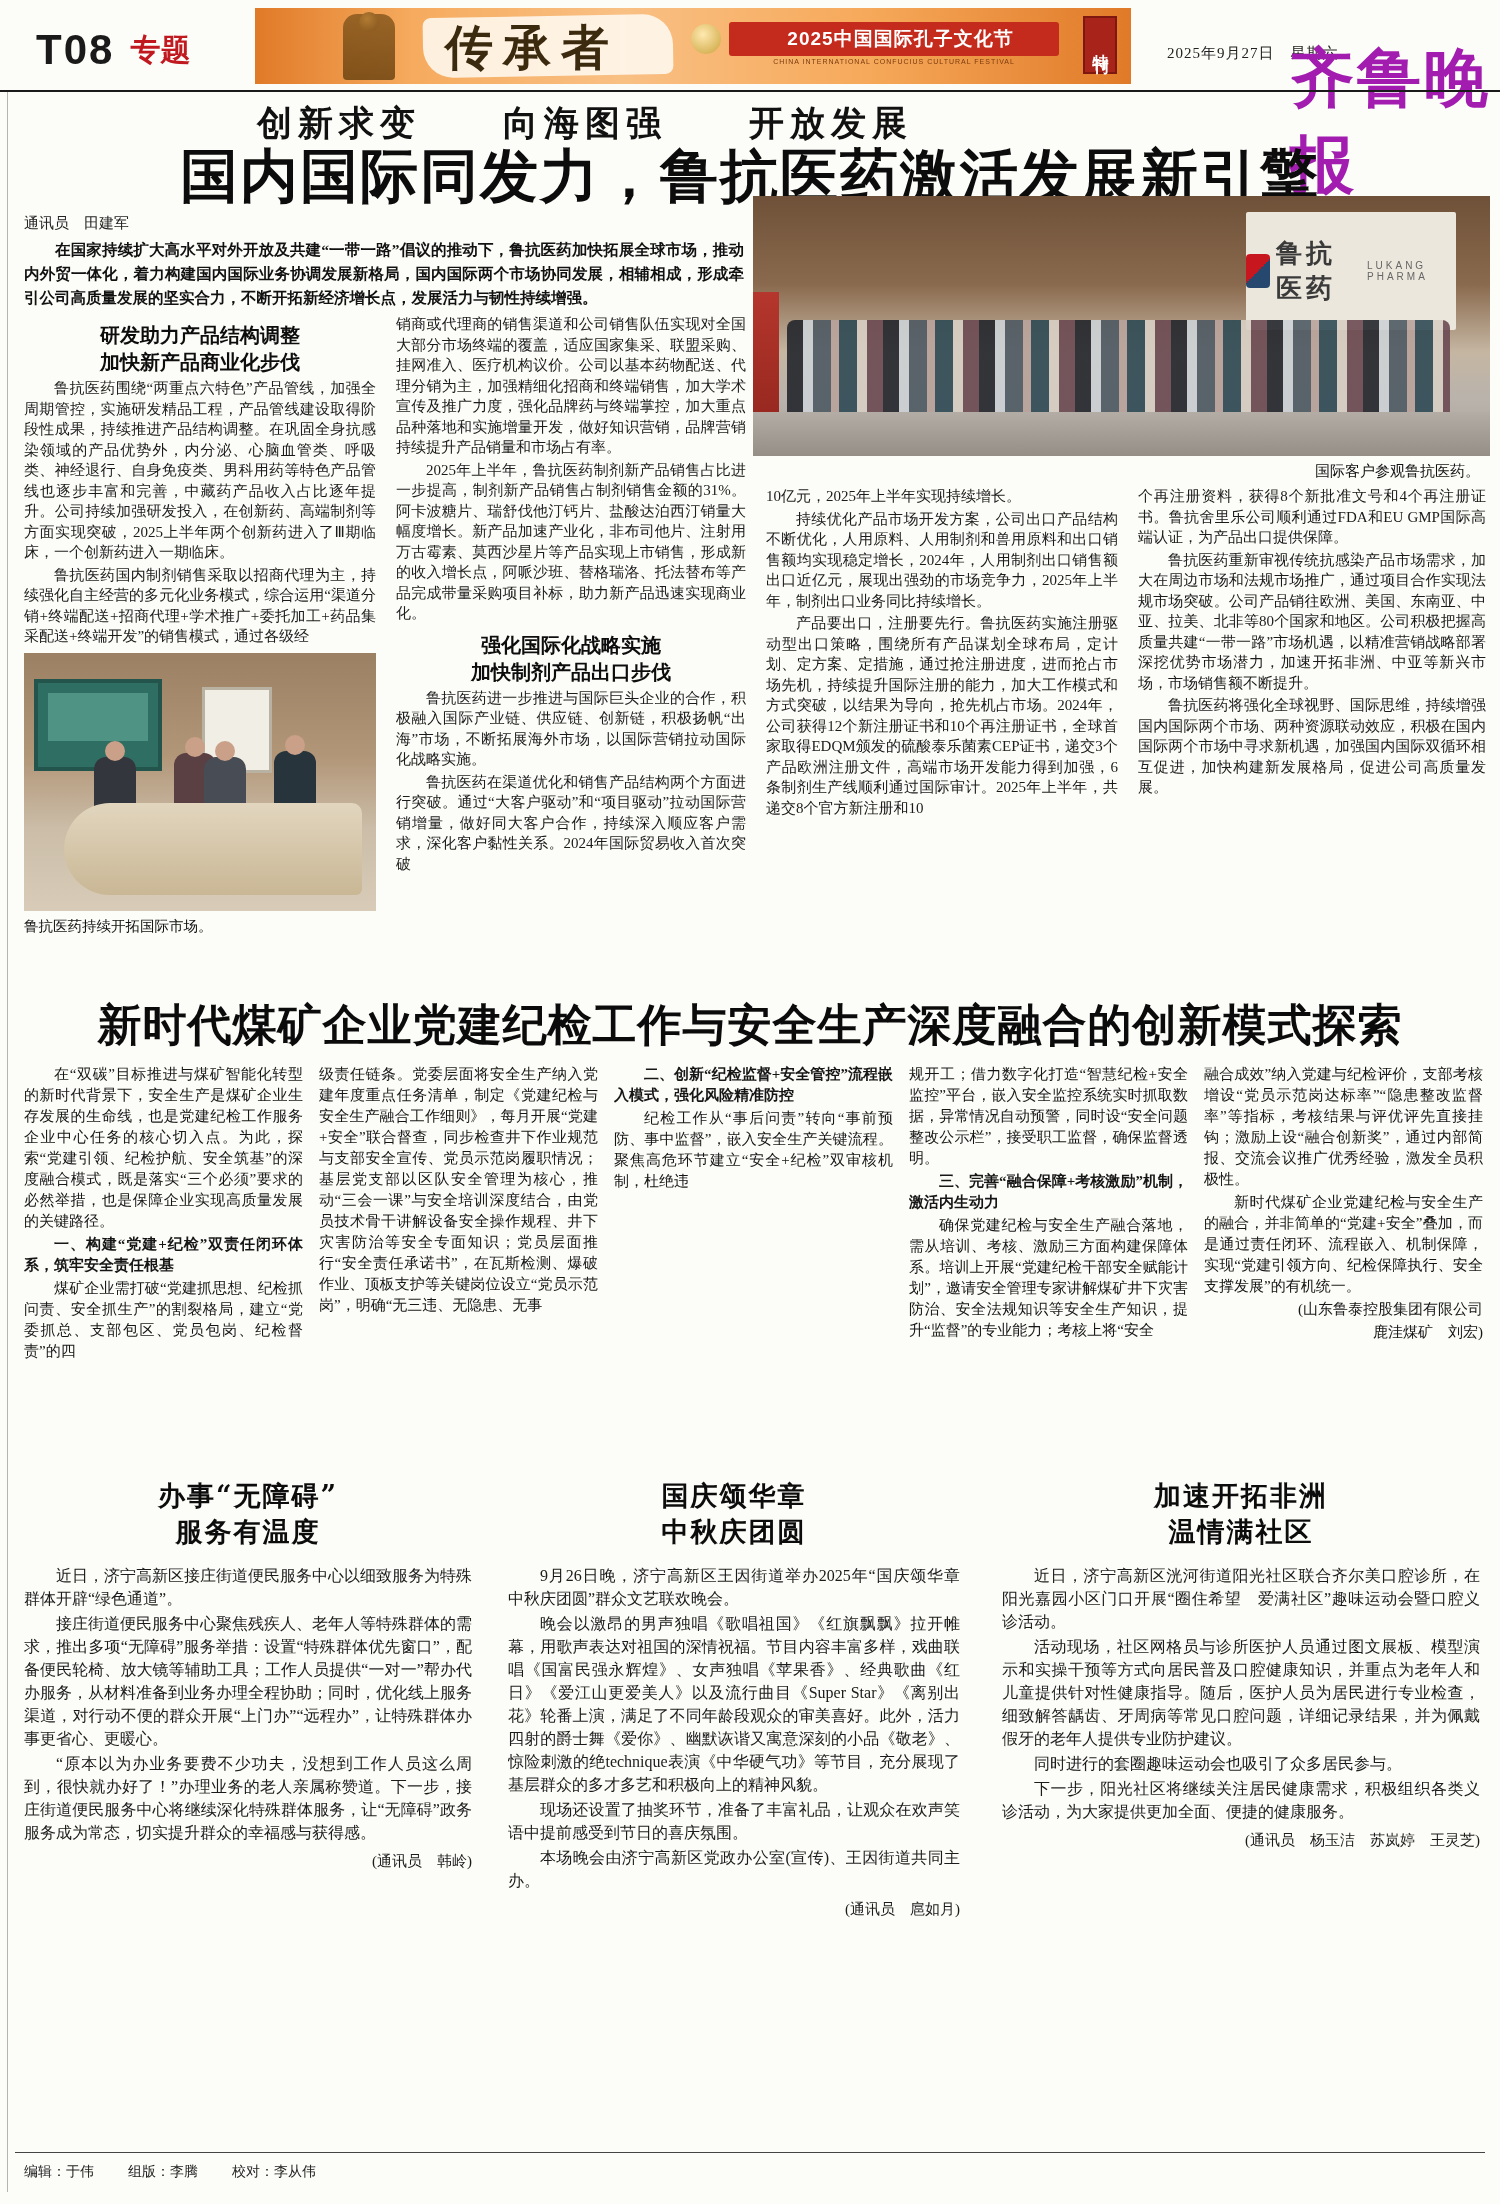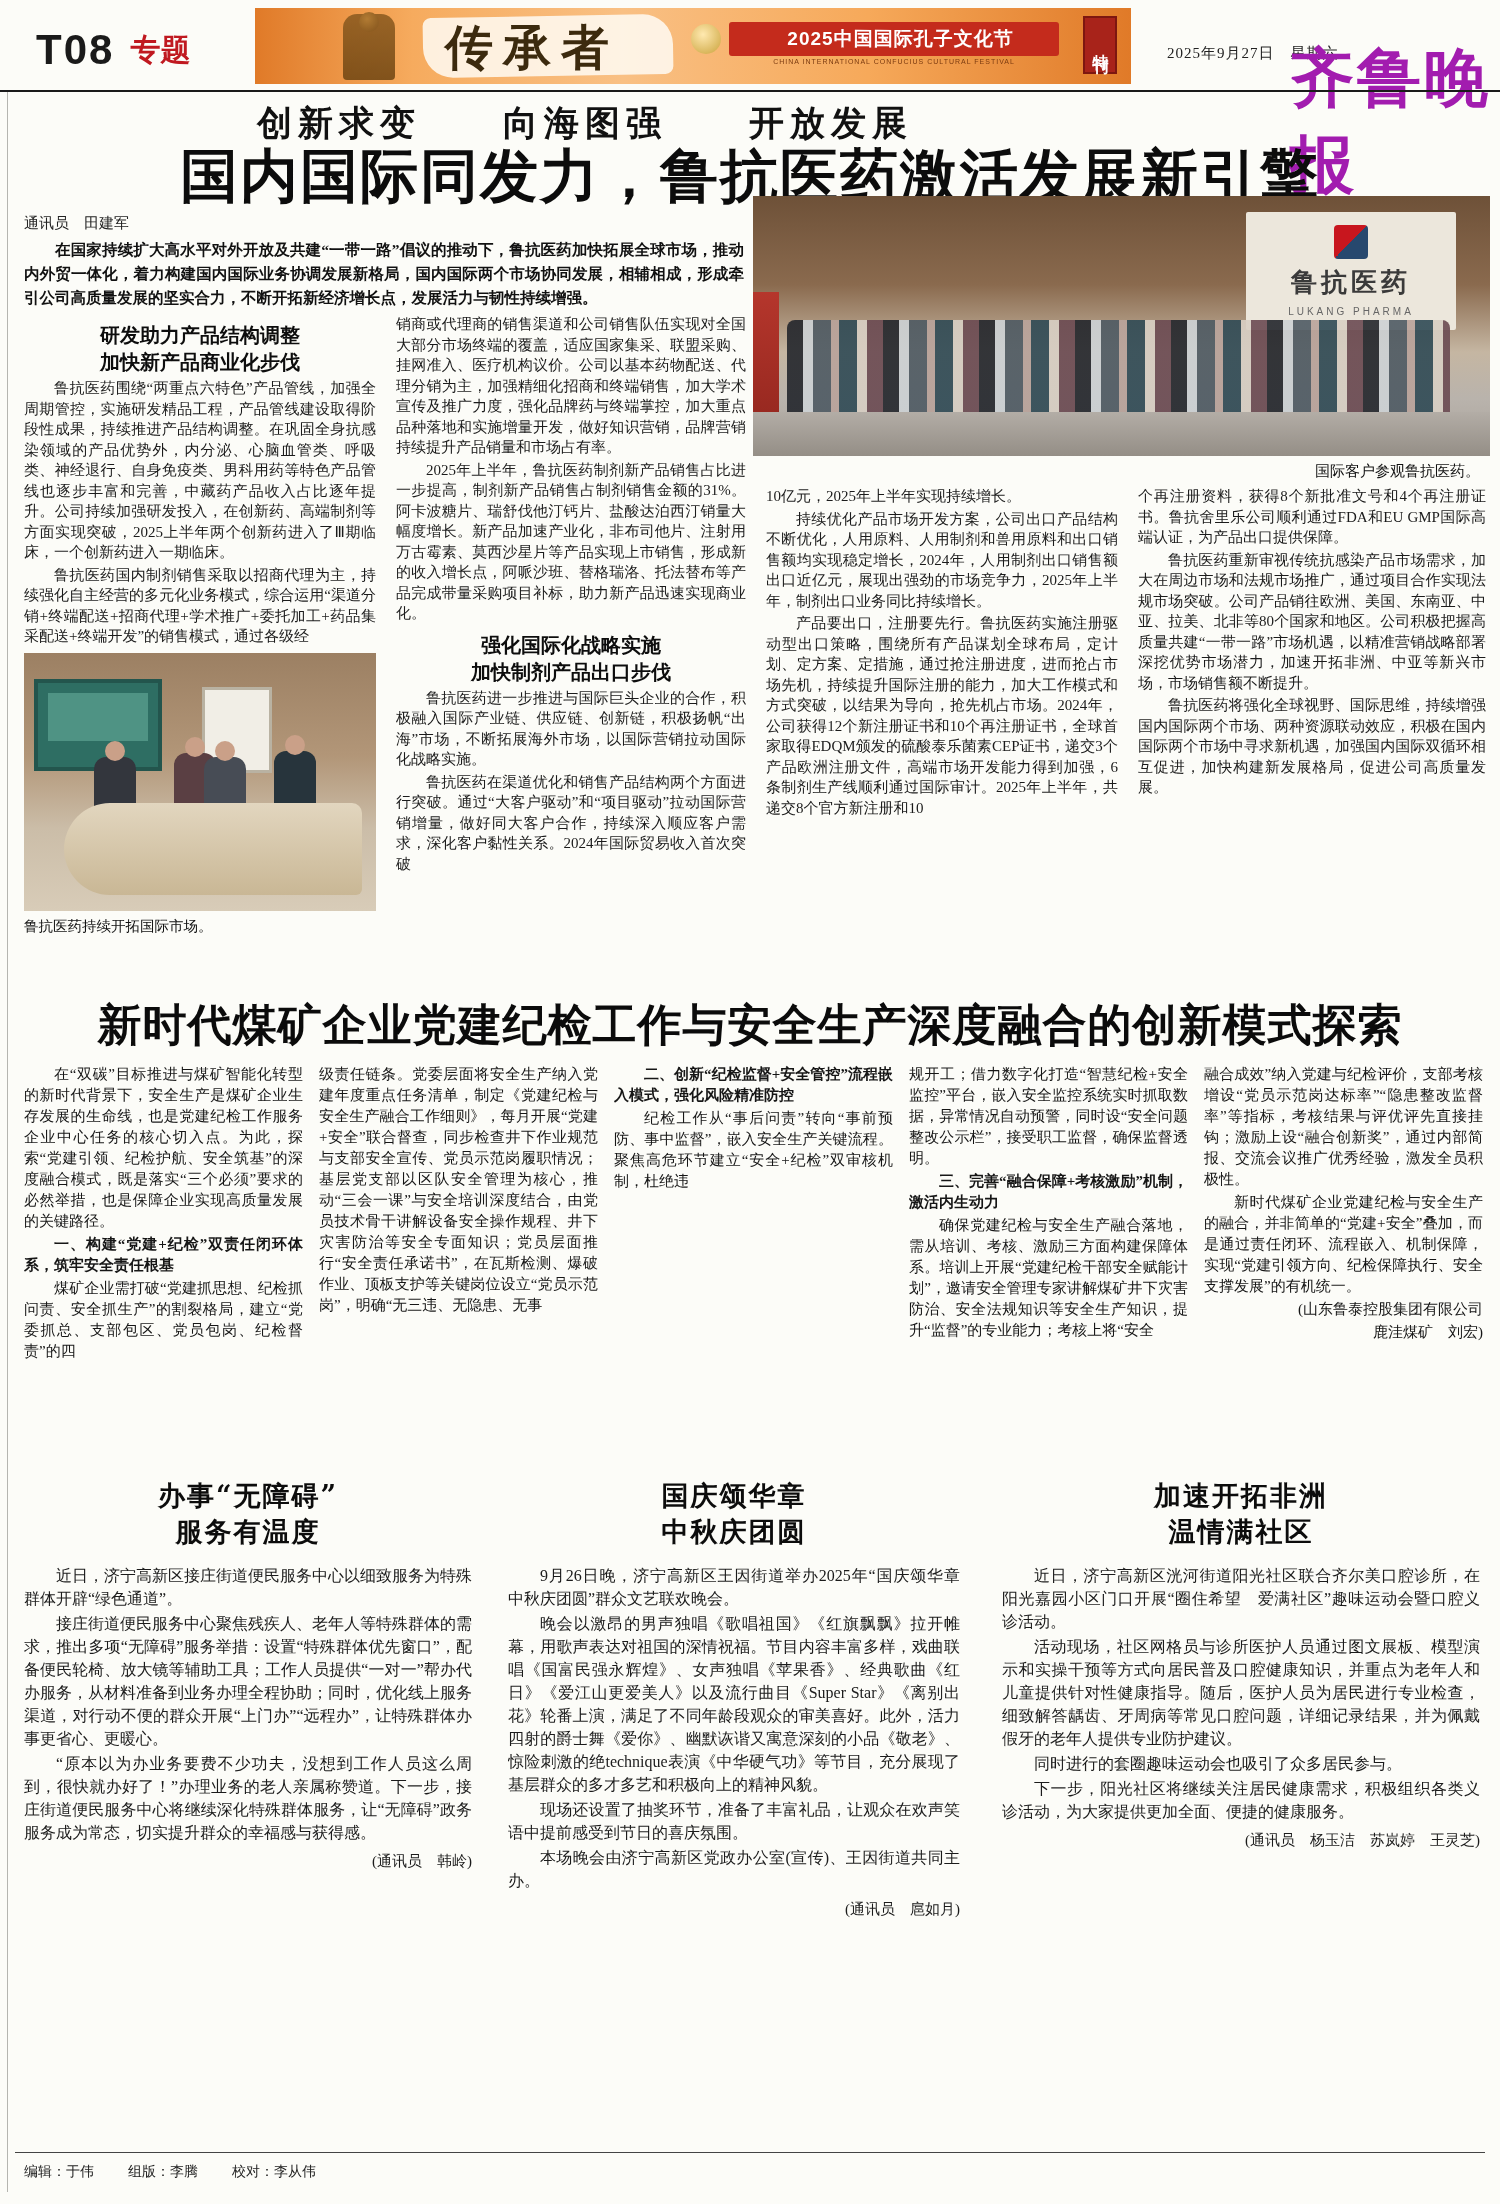--- a/index.html
+++ b/index.html
@@ -53,21 +53,21 @@
   .col1 { left:24px;  top:314px; width:352px; height:652px; }
   .col2 { left:396px; top:314px; width:350px; height:652px; }
   .col3 { left:766px; top:486px; width:352px; height:480px; }
   .col4 { left:1138px;top:486px; width:348px; height:480px; }
 
   
   .photo1 { position:absolute; left:753px; top:196px; width:737px; height:260px;
             background:linear-gradient(#6e5138 0%, #8a6a4e 34%, #c5b6a2 60%, #b9b3ac 78%, #a8a29a 100%); overflow:hidden; }
   .p1-red { position:absolute; left:0; top:96px; width:26px; height:164px; background:linear-gradient(#b5362c,#8e241c); }
   .p1-logo { position:absolute; right:34px; top:16px; width:210px; height:118px; background:#ece7dc; border-radius:2px;
-            display:flex; flex-direction:column; align-items:center; justify-content:center; gap:6px; }
+            display:flex; flex-direction:row; align-items:center; justify-content:center; gap:6px; }
   .p1-mark { width:34px; height:34px; background:linear-gradient(135deg,#c8161e 50%, #27486e 50%); border-radius:4px; }
   .p1-cn { font-size:26px; font-weight:bold; color:#3a3a3a; letter-spacing:4px; font-family:"Liberation Sans", sans-serif; }
   .p1-en { font-size:10px; color:#666; letter-spacing:3px; font-family:"Liberation Sans", sans-serif; }
   .p1-crowd { position:absolute; left:34px; right:40px; bottom:44px; height:92px; border-radius:8px 8px 0 0;
             background:repeating-linear-gradient(90deg,#23262c 0 16px,#cdd2d5 16px 26px,#4e5a63 26px 44px,#b9a39b 44px 52px,#2f4a55 52px 70px,#d8cfc4 70px 80px,#6b4a52 80px 96px); opacity:.9; }
   .p1-floor { position:absolute; left:0; bottom:0; width:100%; height:44px; background:linear-gradient(#b3ada6,#948e86); }
   .photo1-caption { position:absolute; right:20px; top:462px; font-size:15px; color:#111; }
 
   
   .photo2 { position:relative; width:100%; height:258px; margin-top:6px;

